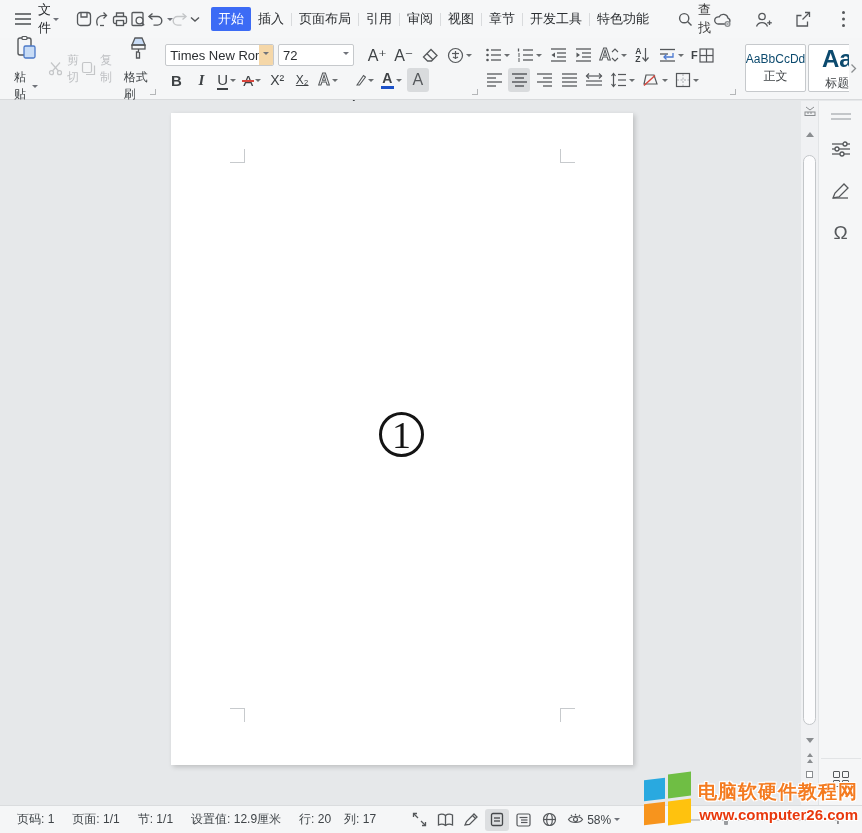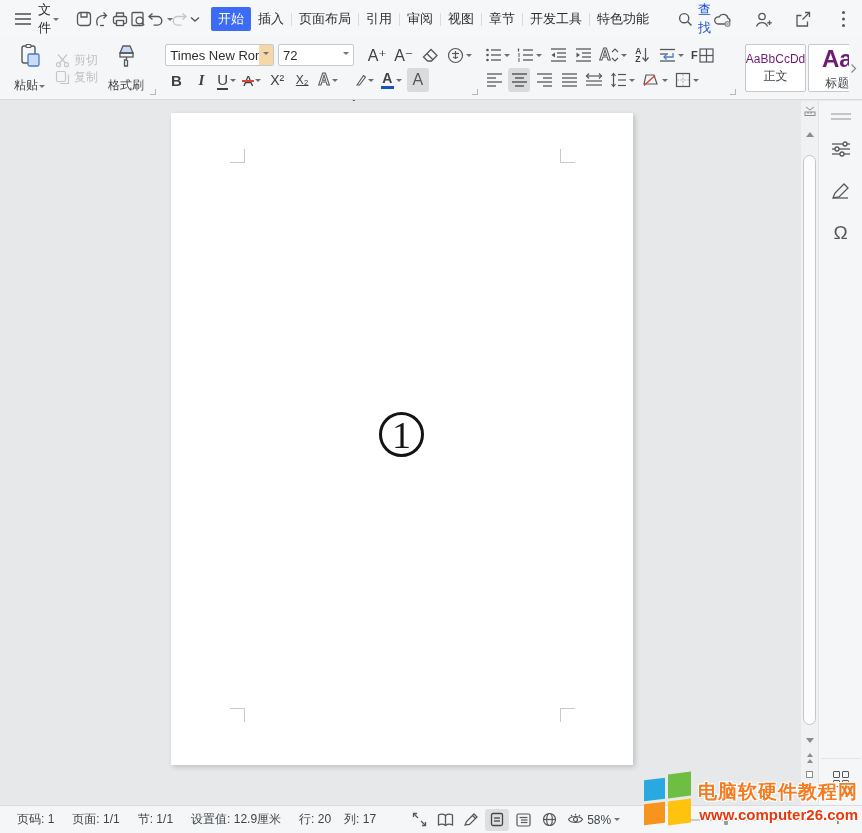--- a/index.html
+++ b/index.html
@@ -18,35 +18,35 @@
   }
   .tb-ic { display:flex; align-items:center; justify-content:center; width:24px; height:24px; cursor:pointer; border-radius:3px; }
   .tb-ic svg { display:block; }
   .menu-label { font-size:13px; color:#2b2e31; margin:0 2px 0 6px; cursor:pointer; }
   .vdiv { width:1px; height:16px; background:#dcdee0; margin:0 8px; }
   .caret-dn { width:0; height:0; border:3.5px solid transparent; border-top-color:#70737a; margin-top:4px; }
   .tabs { display:flex; align-items:center; margin-left:10px; }
   .tab { font-size:13px; color:#2b2e31; padding:3px 7px; cursor:pointer; white-space:nowrap; }
   .tab.active { background:#3c6bf5; color:#ffffff; border-radius:2px; }
   .tabdiv { width:1px; height:13px; background:#d9dbdd; }
-  .search { display:flex; align-items:center; gap:5px; margin-left:22px; cursor:pointer; color:#1d4ed8; font-size:13px; }
+  .search { display:flex; align-items:center; gap:5px; margin-left:22px; cursor:pointer; color:#404040; font-size:13px; }
   .tb-right { margin-left:auto; display:flex; align-items:center; gap:16px; }
 
   
   .ribbon {
     position:absolute; top:38px; left:0; right:0; height:62px;
     background:#f5f6f7; border-bottom:1px solid #d8dadc;
     display:flex; align-items:stretch; padding:3px 4px 3px 8px;
   }
   .rgroup { position:relative; display:flex; }
   .launcher { position:absolute; right:1px; bottom:1px; width:6px; height:6px;
     border-right:1px solid #b4b6b8; border-bottom:1px solid #b4b6b8; }
   .bigbtn { display:flex; flex-direction:column; align-items:center; justify-content:center; gap:8px; padding:2px 6px; cursor:pointer; border-radius:3px; }
   .bigbtn .lbl { display:flex; align-items:center; gap:1px; font-size:12px; color:#3f4346; }
-  .smallcol { display:flex; flex-direction:column; justify-content:center; padding:2px 4px;font-family:Liberation Mono, monospace; }
+  .smallcol { display:flex; flex-direction:row; justify-content:center; padding:2px 4px;font-family:Liberation Mono, monospace; }
   .smallbtn { display:flex; align-items:center; gap:4px; font-size:12px; cursor:default; }
   .disabled, .disabled .lbl { color:#bfc1c4 !important; }
   .fontcol { display:flex; flex-direction:column; justify-content:space-between; padding:2px 6px 4px 8px; }
   .comborow { display:flex; align-items:center; gap:4px; }
   .combo { display:flex; align-items:center; height:22px; background:#ffffff;
     border:1px solid #c6c9cc; border-radius:2px; overflow:hidden; cursor:pointer; }
   .combo .cv { padding:0 4px; font-size:13px; color:#2b2e31; white-space:nowrap; overflow:hidden; }
   .combo-btn { width:14px; height:100%; display:flex; align-items:center; justify-content:center; }
   .combo-btn.hl { background:#f5d7a8; }
   .iconbtn { display:flex; align-items:center; justify-content:center; height:24px; min-width:22px;
@@ -56,21 +56,21 @@
   .glyph { font-weight:bold; font-size:15px; line-height:1; }
   .mini-caret { width:0; height:0; border:3px solid transparent; border-top-color:#6b6e71; margin:4px 0 0 2px; }
   .u-line { border-bottom:2px solid #3f4346; }
   .strike-red { position:relative; }
   .strike-red::after { content:""; position:absolute; left:-1px; right:-1px; top:52%; height:1.6px; background:#d6453c; }
   .fc-bar { display:flex; flex-direction:column; align-items:center; line-height:1; }
   .fc-bar .bar { width:13px; height:3px; margin-top:1px; }
   .outlineA { color:transparent; -webkit-text-stroke:1px #55585b; }
   .stylebox { width:64px; height:48px; background:#ffffff; border:1px solid #c6c9cc; border-radius:2px;
     display:flex; flex-direction:column; align-items:center; justify-content:center; gap:2px; cursor:pointer; }
-  .stylebox .prev { font-size:12px; color:#701a75; }
+  .stylebox .prev { font-size:12px; color:#0c4a6e; }
   .stylebox .nm { font-size:12px; color:#3f4346; }
   .styles-wrap { display:flex; gap:2px; overflow:hidden; width:106px; margin:3px 0 3px 8px; }
   .stylebox.big .prev { font-size:24px; font-weight:bold; }
 
   
   .canvas { position:absolute; top:101px; left:0; right:0; bottom:28px; background:#e6e8ea; }
   .page { position:absolute; left:171px; top:12px; width:462px; height:652px; background:#ffffff;
     box-shadow:2px 2px 5px rgba(0,0,0,0.18); }
   .cmark { position:absolute; width:15px; height:14px; }
   .cmark.tl { left:59px;  top:36px;  border-right:1px solid #c7cacd; border-bottom:1px solid #c7cacd; }

